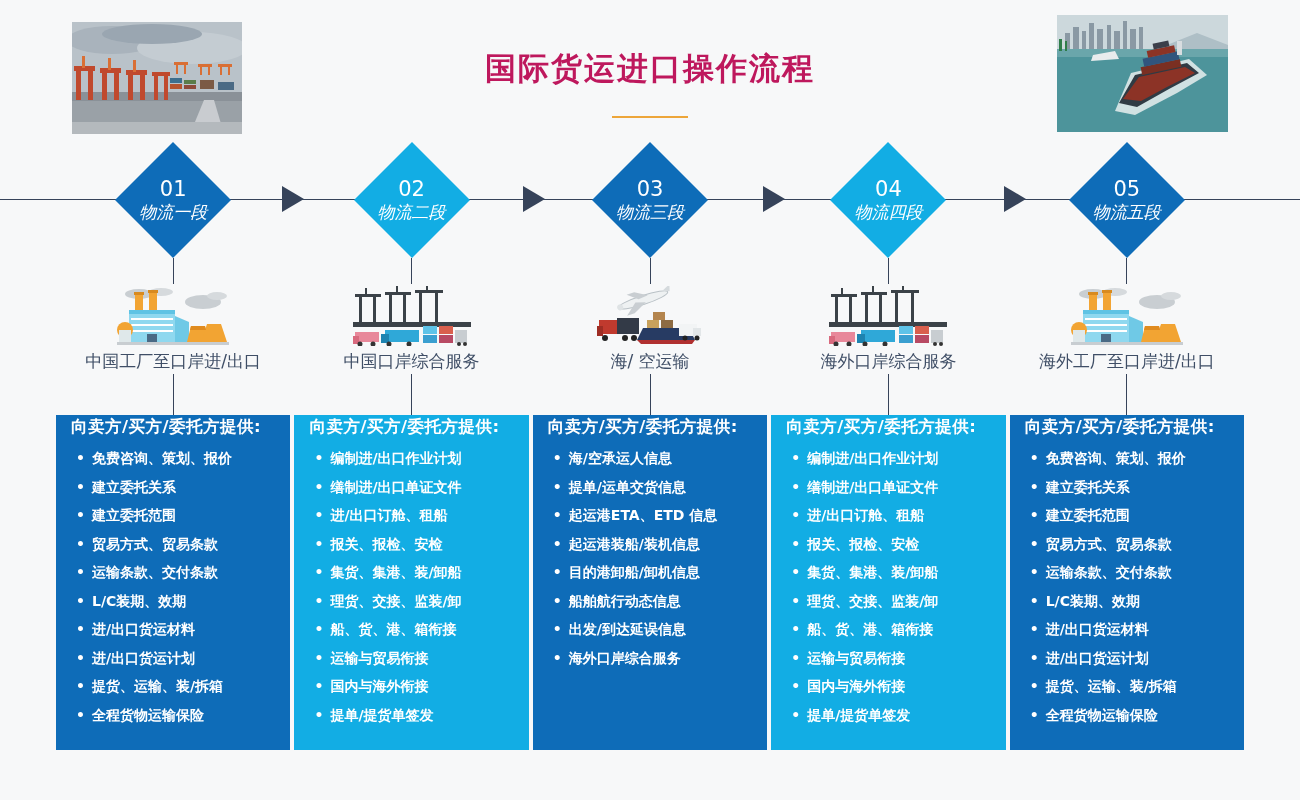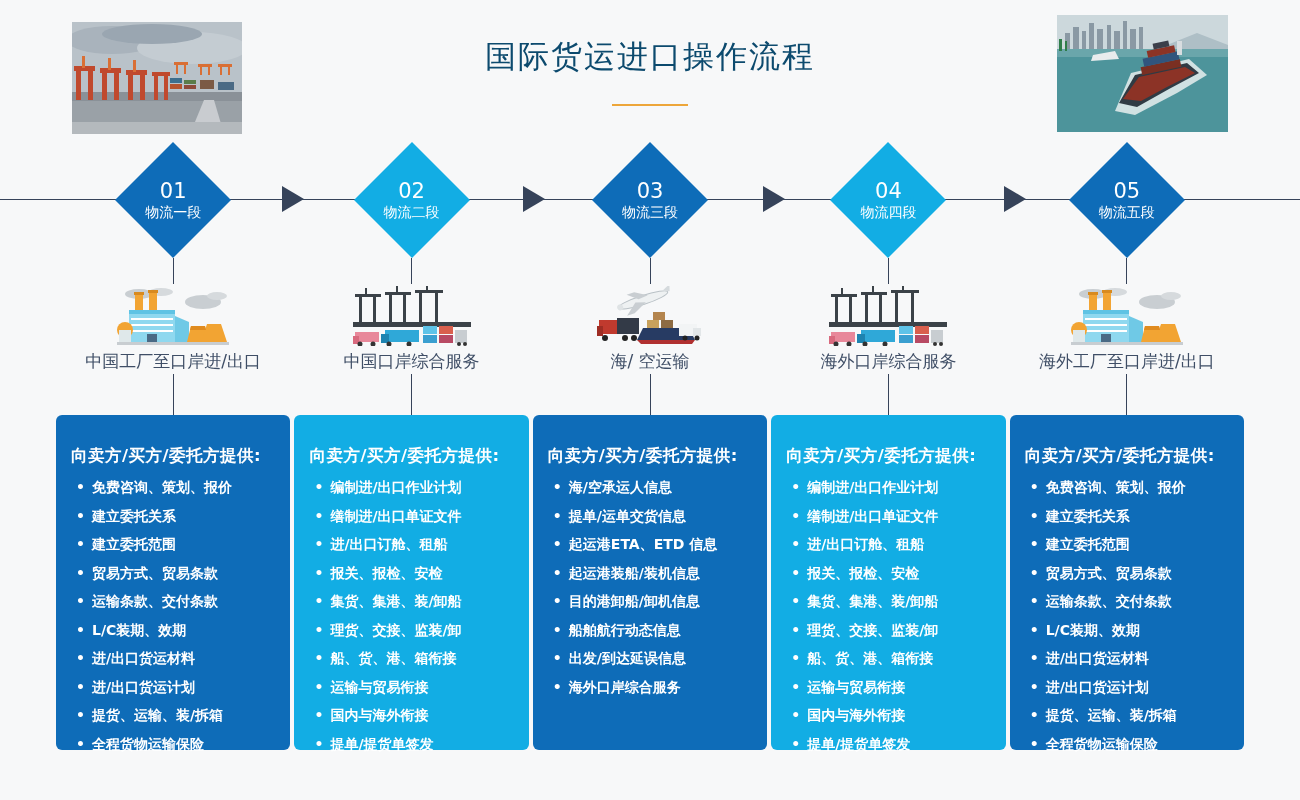--- a/index.html
+++ b/index.html
@@ -14,22 +14,22 @@
     background:#f7f8f9;
     overflow:hidden;
   }
 
   
   .title-wrap {
     position:absolute; top:36px; left:0; width:100%;
     text-align:center;
   }
   .page-title {
-    font-size:31px; font-weight:400; color:#0c4a6e;
-    letter-spacing:2px; margin:0;
+    font-size:31px; font-weight:700; color:#be185d;
+    letter-spacing:2px; margin:12px;
   }
   .title-underline {
     width:76px; height:2px; background:#eda63a;
     margin:26px auto 0 auto;
   }
   .photo {
     position:absolute; overflow:hidden;
   }
   .photo svg { display:block; }
   .photo-left { top:22px; left:72px; width:170px; height:112px; }
@@ -73,43 +73,42 @@
   .diamond-shape {
     position:absolute; top:17px; left:17px;
     width:82px; height:82px;
     transform:rotate(45deg);
     background:var(--c);
   }
   .diamond-text {
     position:relative; text-align:center; color:#ffffff; line-height:1.2;
   }
   .stage-number { font-size:21px; font-weight:400; }
-  .stage-label  { font-size:14px; }
+  .stage-label  { font-size:17px;font-style:italic; }
 
   .connector {
     width:1px; background:#36435a; flex:none;
   }
   .connector-top    { height:26px; }
   .connector-bottom { height:41px; }
 
   .icon-box {
     height:64px; width:100%; flex:none;
     display:flex; align-items:center; justify-content:center;
   }
   .service-label {
     height:26px; flex:none;
     font-size:17px; color:#3f4e66; white-space:nowrap;
     display:flex; align-items:center;
   }
 
   .panel {
     width:100%; height:335px; flex:none;
     background:var(--c); color:#ffffff;
-    padding:30px 6px 10px 15px;
-    border-radius:6px;
+    padding:1px 6px 10px 15px;
   }
   .panel-heading {
     font-size:16.5px; font-weight:bold; letter-spacing:0.5px;
     margin-bottom:6px;
   }
   .panel ul { list-style:none; margin:0; padding:0; }
   .panel li {
     position:relative;
     font-size:14px; font-weight:bold; line-height:28.5px;
     padding-left:21px; white-space:nowrap;

